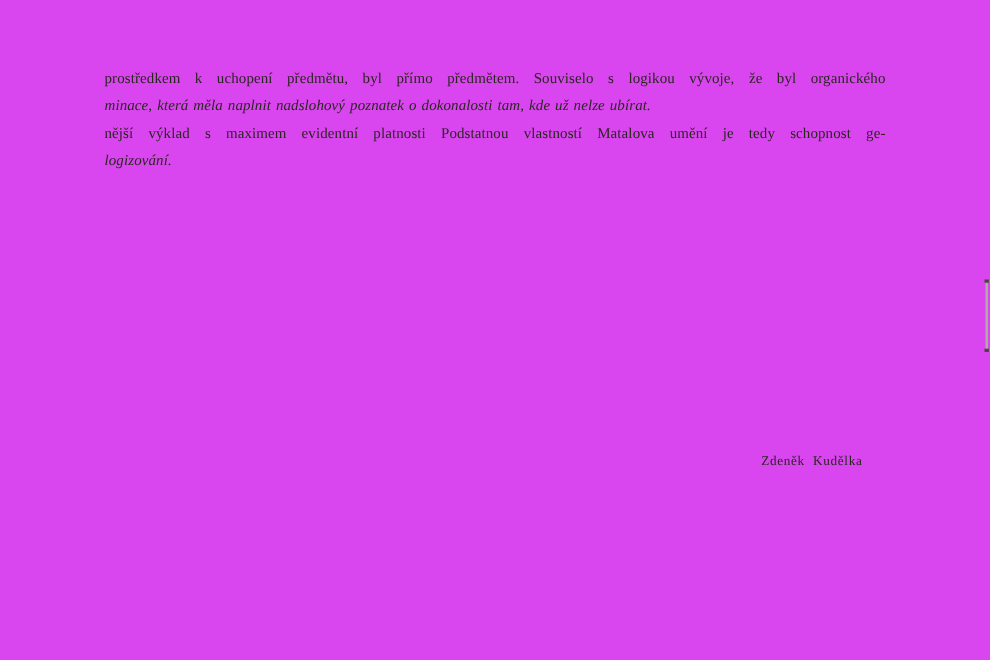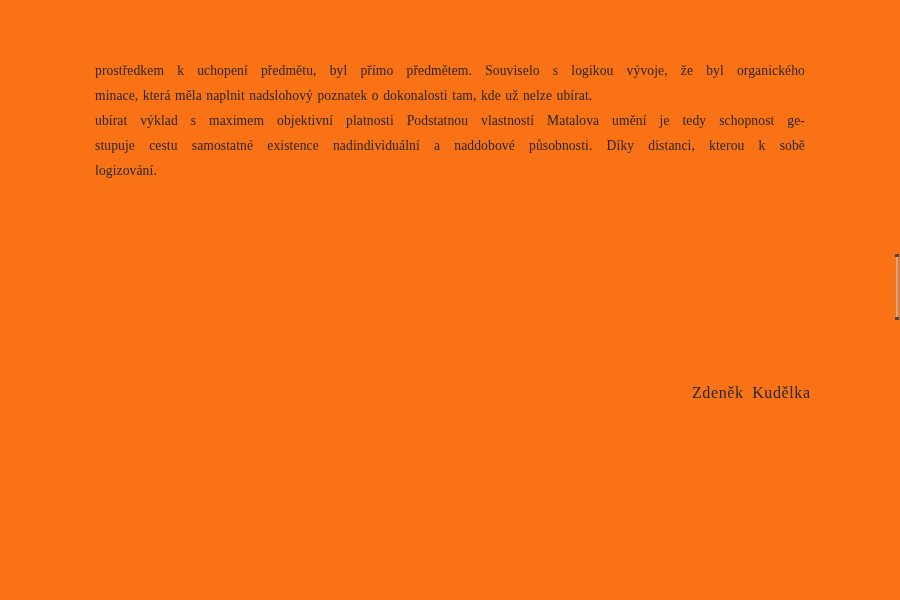--- a/index.html
+++ b/index.html
@@ -12,47 +12,48 @@
       background: #fcfaf0;
       position: relative;
       overflow: hidden;
       font-family: "Liberation Serif", "DejaVu Serif", serif;
       color: #2a2620;
     }
     .page {
       position: absolute;
       left: 0; top: 0;
       width: 900px; height: 600px;
-      background: #f97316;
+      background: #d946ef;
     }
     .text-block {
       position: absolute;
       left: 95px;
       top: 58px;
       width: 710px;
     }
     .line {
       display: block;
       height: 25px;
       line-height: 25px;
       font-size: 13.6px;
       white-space: nowrap;
       text-align: justify;
       text-align-last: justify;
       word-spacing: 1px;
       letter-spacing: 0.1px;
     }
     .line.last {
       text-align-last: left;
+      font-style: italic;
     }
     .signature {
       position: absolute;
       left: 692px;
-      top: 384px;
-      font-size: 16px;
+      top: 412px;
+      font-size: 12px;
       letter-spacing: 0.6px;
       word-spacing: 4px;
       color: #2a2620;
     }
     .edge-mark {
       position: absolute;
       left: 896px;
       top: 254px;
       width: 2px;
       height: 66px;
@@ -72,22 +73,21 @@
 </head>
 <body>
 
 <div class="page">
   <div class="text-block">
     <div>
       <span class="line">prostředkem k uchopení předmětu, byl přímo předmětem. Souviselo s logikou vývoje, že byl organického</span>
       <span class="line last">minace, která měla naplnit nadslohový poznatek o dokonalosti tam, kde už nelze ubírat.</span>
     </div>
     <div>
-      <span class="line">ubírat výklad s maximem objektivní platnosti  Podstatnou vlastností Matalova umění je tedy schopnost ge-</span>
-      <span class="line">stupuje cestu samostatné existence nadindividuální a naddobové působnosti. Díky distanci, kterou k sobě</span>
+      <span class="line">nější výklad s maximem evidentní platnosti  Podstatnou vlastností Matalova umění je tedy schopnost ge-</span>
       <span class="line last">logizování.</span>
     </div>
   </div>
 
   <div class="signature">Zdeněk Kudělka</div>
 
   <div class="edge-mark"></div>
 </div>
 
 </body></html>

